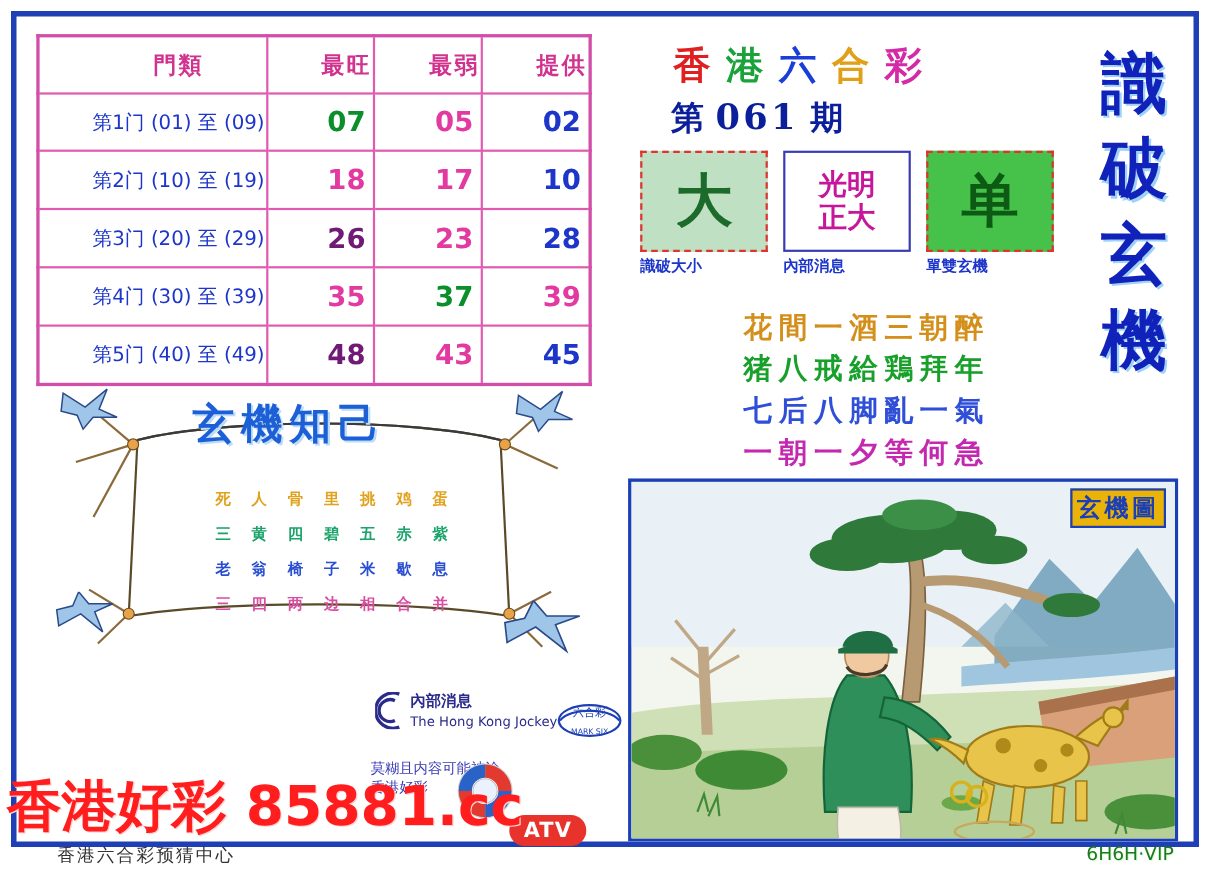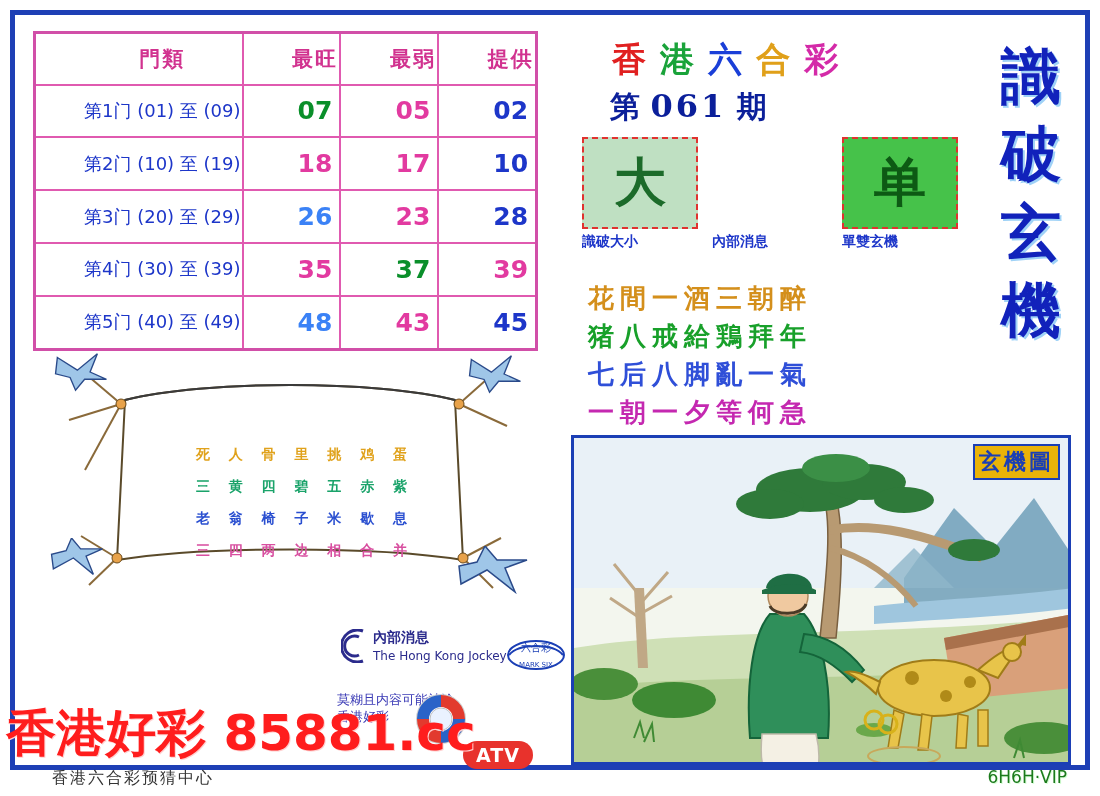--- a/index.html
+++ b/index.html
@@ -31,21 +31,21 @@
     vertical-align:middle;
     font-family:"DejaVu Sans", sans-serif;
     padding-left:48px;
   }
   .th-cell { color:#d1328f; font-size:21px; font-weight:bold; letter-spacing:2px; }
   .row-label { color:#1d36c9; font-size:18px; letter-spacing:0px; white-space:nowrap; }
   .num { font-size:25px; font-weight:bold; }
   .c-green { color:#0a8f2a; }
   .c-pink  { color:#e23aa0; }
   .c-blue  { color:#1d36c9; }
-  .c-dark  { color:#3b82f6; }
+  .c-dark  { color:#701a75; }
 
   
   #right-col { position:absolute; left:545px; top:14px; width:520px; height:420px; }
   #title-row { position:absolute; left:12px; top:8px; width:330px;margin-left:40px; }
   .t-char {
     display:inline-block;
     font-size:34px; font-weight:bold;
     font-family:"DejaVu Serif", serif;
     margin-right:9px;
   }
@@ -87,21 +87,21 @@
     position:absolute; top:96px; width:116px; 
     font-size:14px; color:#1d36c9; font-weight:bold;
   }
   .box-item { position:relative; width:116px; height:115px; }
 
   
   #poem { position:absolute; left:28px; top:250px; width:400px; }
   #poem div {
     font-size:26px; font-weight:bold; letter-spacing:6px;
     font-family:"DejaVu Serif", serif;
-    line-height:38px; 
+    line-height:38px; text-align:center;
   }
   .pl1 { color:#d48f1b; }
   .pl2 { color:#18a02a; }
   .pl3 { color:#2f4fd8; }
   .pl4 { color:#c428b0; }
 
   
   #banner { position:absolute; left:40px; top:345px; width:470px; height:265px; }
   #banner-title {
     position:absolute; left:120px; top:0px;
@@ -244,20 +244,26 @@
     </div>
 
     <div id="boxes">
       <div class="box-item">
         <div class="pbox greenish">
           <div class="bigchar">大</div>
         </div>
         <div class="caplabel">識破大小</div>
       </div>
       <div class="box-item">
+        <div class="pbox white">
+          <div class="twoline">
+            <span>光明</span>
+            <span>正大</span>
+          </div>
+        </div>
         <div class="caplabel">內部消息</div>
       </div>
       <div class="box-item">
         <div class="pbox" style="background:#46c24a">
           <div class="bigchar" style="color:#0d5a14">单</div>
         </div>
         <div class="caplabel">單雙玄機</div>
       </div>
     </div>
 
@@ -303,20 +309,21 @@
       <svg viewBox="0 0 60 44">
           <path d="M4,34 L26,22 L48,40 L40,20 L58,12 L34,12 L24,0 L18,14 L2,18 Z" fill="#9fc6e8" stroke="#2a4a8a" stroke-width="1.5"></path>
         </svg>
     </div>
     <div class="bird" style="left:402px; top:186px; width:72px; height:50px;">
       <svg viewBox="0 0 72 50">
           <path d="M4,38 L30,24 L58,46 L48,22 L70,14 L40,14 L28,0 L20,16 L2,20 Z" fill="#9fc6e8" stroke="#2a4a8a" stroke-width="1.5"></path>
         </svg>
     </div>
 
+    <div id="banner-title">玄機知己</div>
     <div id="banner-lines">
       <div class="bl1">死 人 骨 里 挑 鸡 蛋</div>
       <div class="bl2">三 黄 四 碧 五 赤 紫</div>
       <div class="bl3">老 翁 椅 子 米 歇 息</div>
       <div class="bl4">三 四 两 边 相 合 并</div>
     </div>
   </div>
 
   <div id="mark-circle"></div>
   <div id="jockey">

